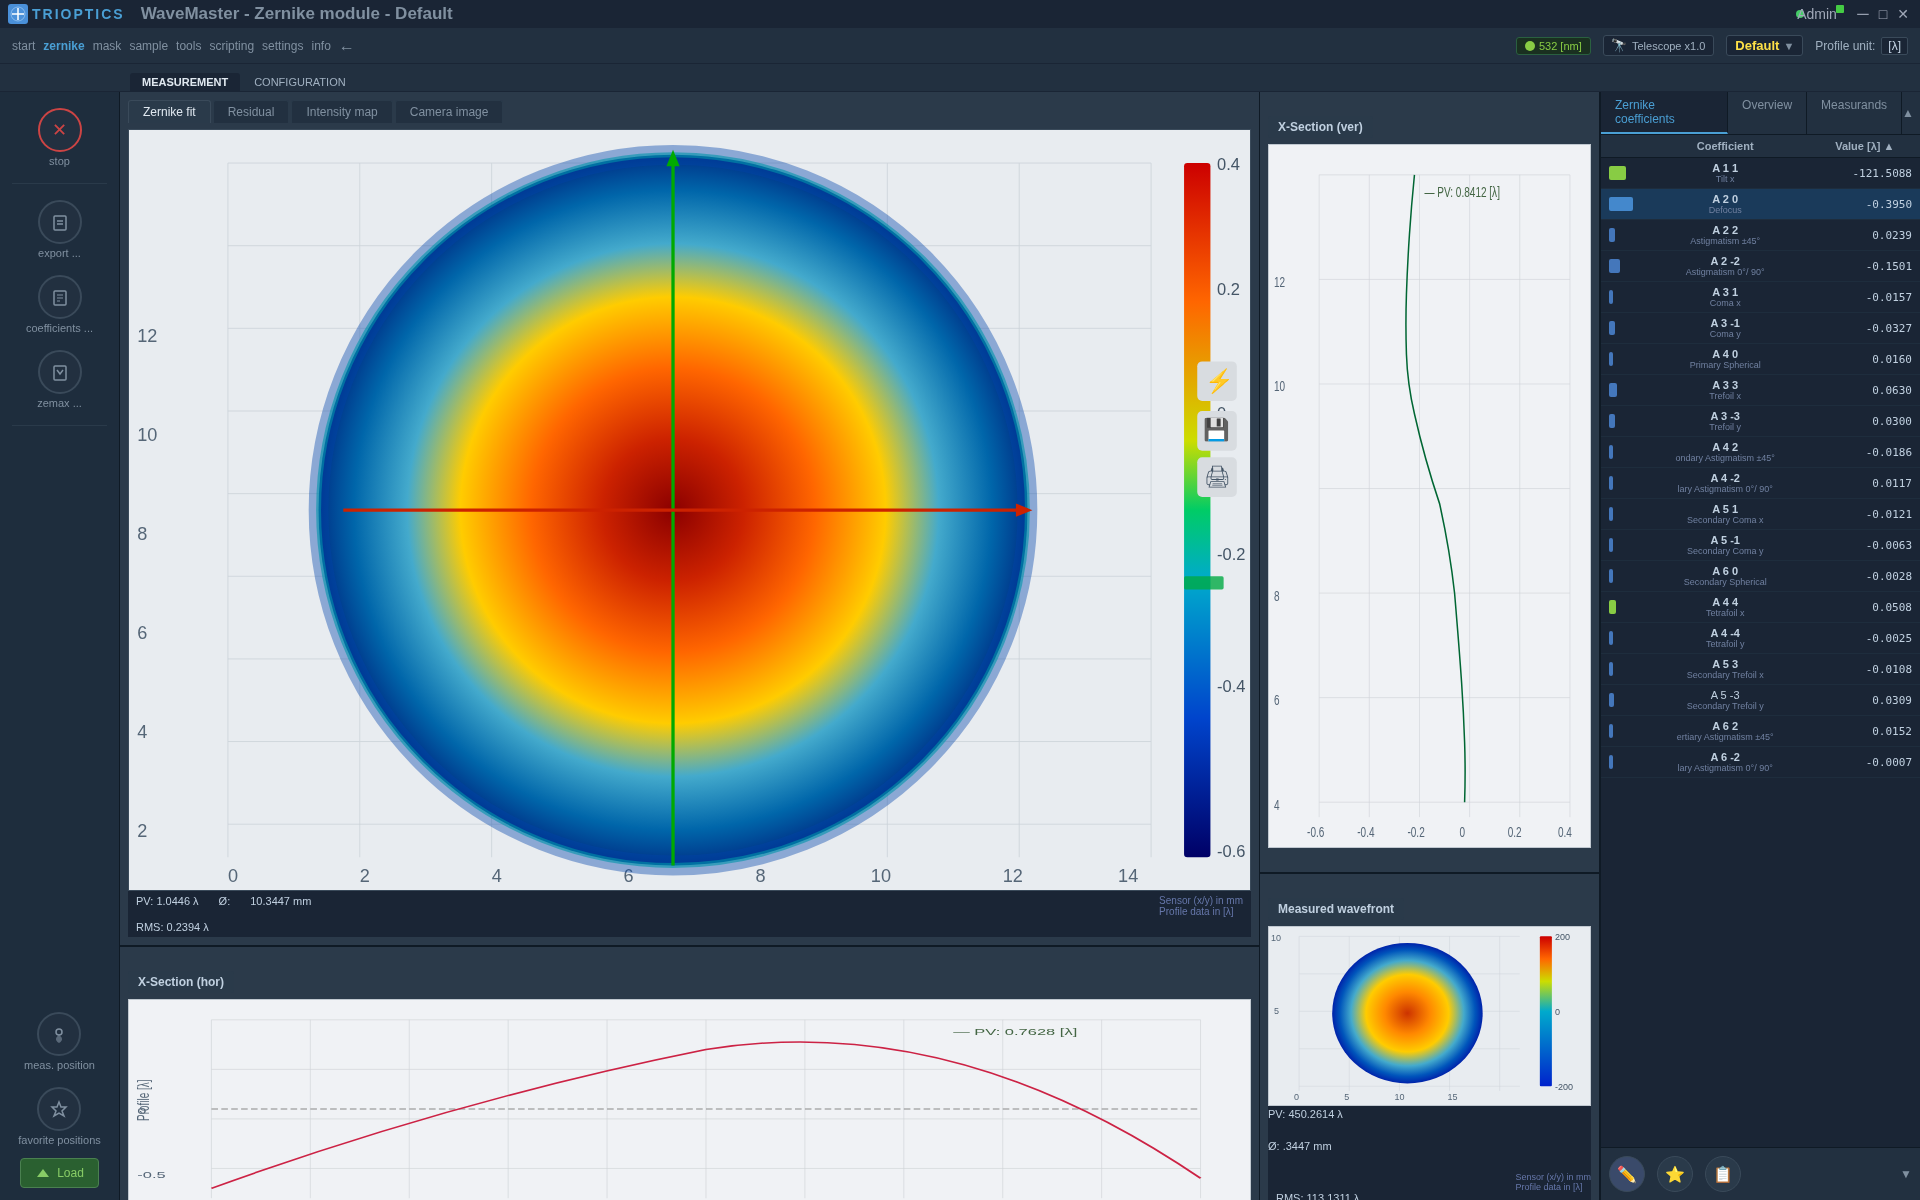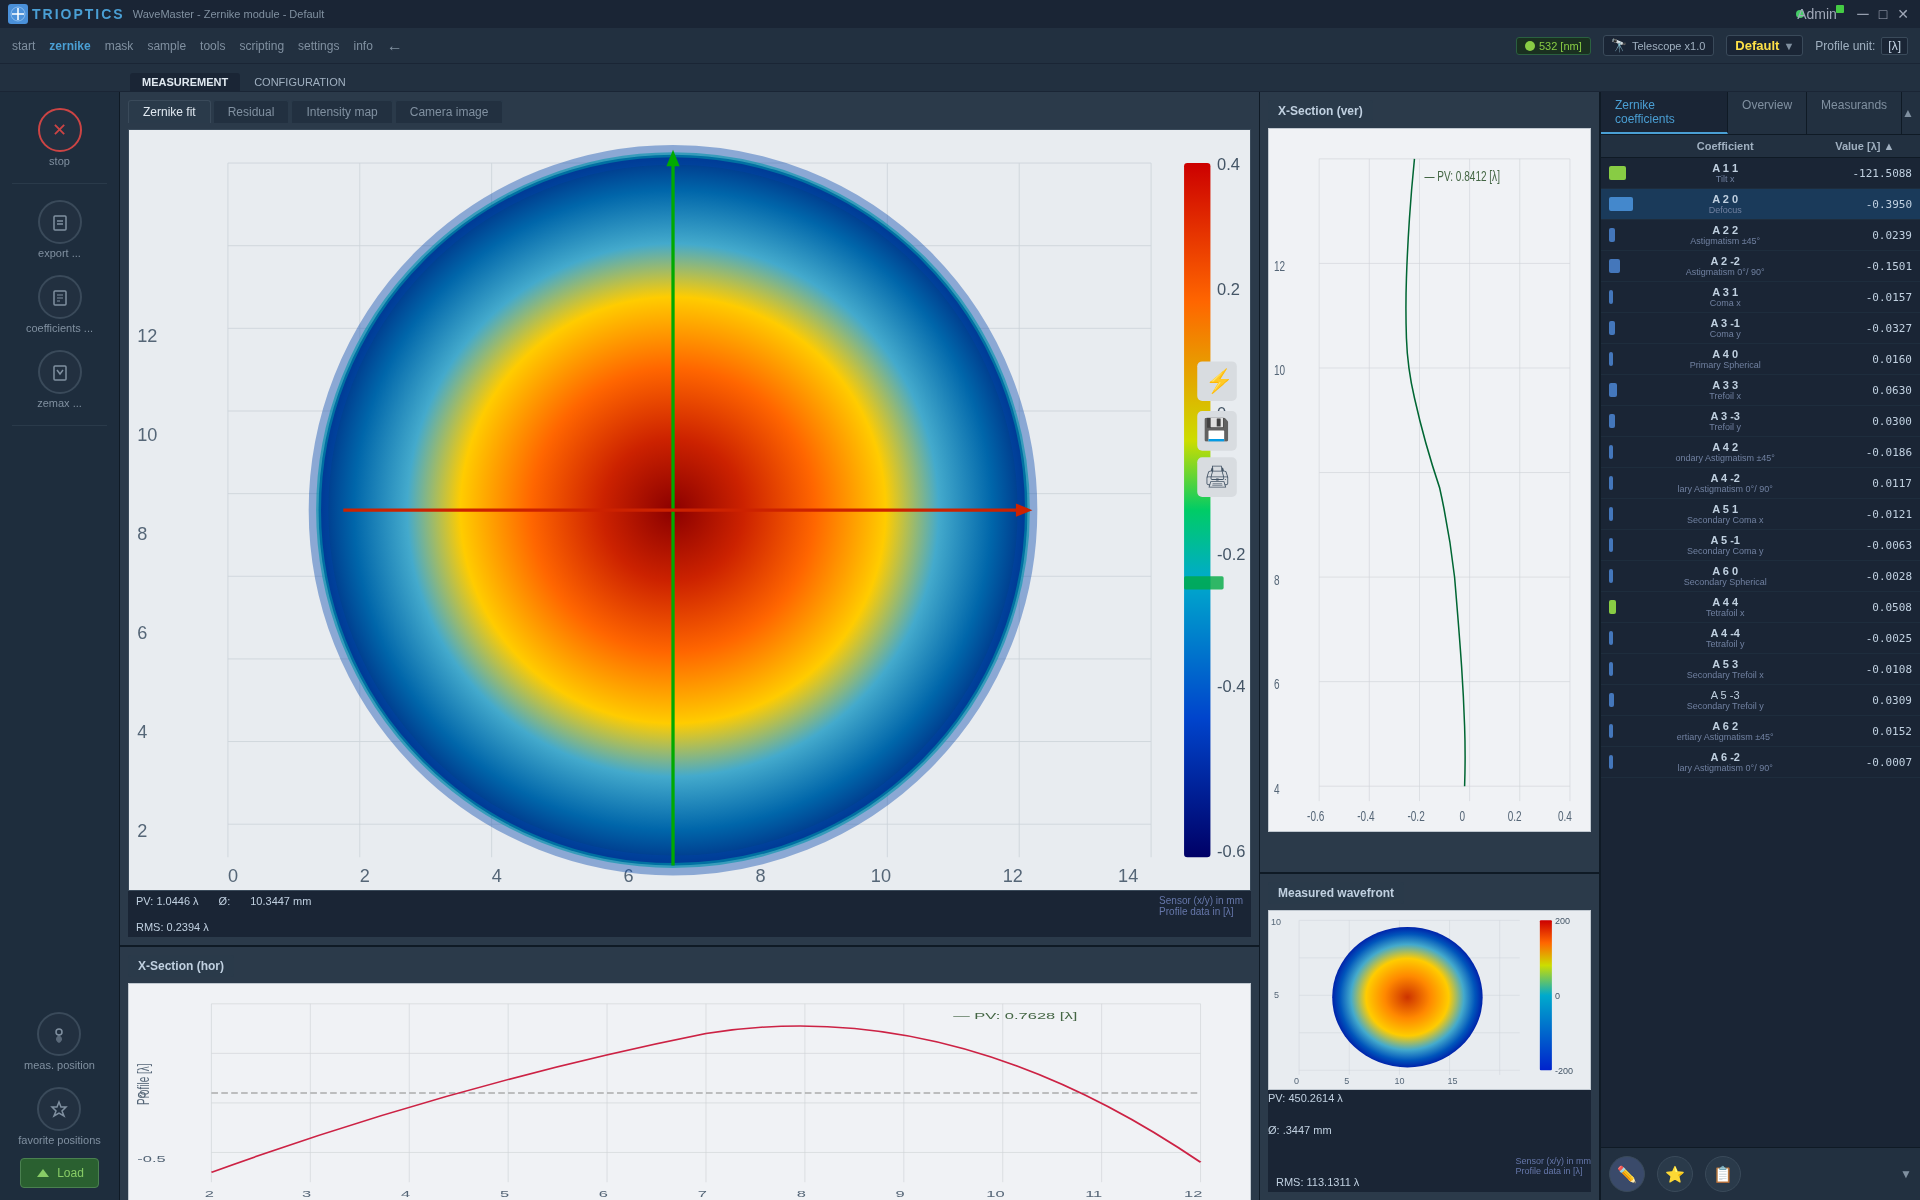--- a/index.html
+++ b/index.html
@@ -8,21 +8,21 @@
     
     #titlebar { display: flex; align-items: center; background: #1a2535; height: 28px; padding: 0 8px; justify-content: space-between; }
     #titlebar-left { display: flex; align-items: center; gap: 8px; }
     #titlebar-logo { display: flex; align-items: center; gap: 4px; }
     #titlebar-logo .logo-icon { width: 20px; height: 20px; background: #4a90d9; border-radius: 3px; display: flex; align-items: center; justify-content: center; font-size: 10px; }
     #titlebar-controls { display: flex; gap: 2px; }
     #titlebar-controls span { width: 18px; height: 18px; display: flex; align-items: center; justify-content: center; cursor: pointer; font-size: 14px; color: #a0a8b8; }
 
     
     #toolbar { background: #223040; height: 36px; display: flex; align-items: center; padding: 0 12px; gap: 4px; border-bottom: 1px solid #1a2535; }
-    #toolbar-nav { display: flex; align-items: center; gap: 14px; flex: 1; }
+    #toolbar-nav { display: flex; align-items: center; gap: 8px; flex: 1; }
     #toolbar-nav span { font-size: 12px; color: #b0bac8; cursor: pointer; }
     #toolbar-right { display: flex; align-items: center; gap: 12px; }
     .wavelength-badge { display: flex; align-items: center; gap: 4px; background: #1a3020; border: 1px solid #2a6040; border-radius: 3px; padding: 2px 8px; }
     .wavelength-dot { width: 10px; height: 10px; background: #88cc44; border-radius: 50%; }
     .wavelength-text { color: #88cc44; font-size: 11px; }
     .telescope-badge { display: flex; align-items: center; gap: 4px; background: #1a2535; border: 1px solid #3a4a5a; border-radius: 3px; padding: 2px 8px; }
     .telescope-text { color: #a0b0c0; font-size: 11px; }
     .default-dropdown { display: flex; align-items: center; gap: 4px; background: #1a2535; border: 1px solid #3a4a5a; border-radius: 3px; padding: 2px 8px; cursor: pointer; }
     .profile-unit { display: flex; align-items: center; gap: 6px; color: #a0b0c0; font-size: 12px; }
     .profile-unit-value { color: #c8d8e8; background: #1a2535; border: 1px solid #3a4a5a; padding: 1px 6px; border-radius: 2px; }
@@ -46,21 +46,21 @@
     .sidebar-divider { width: 80%; height: 1px; background: #2a3a4a; margin: 4px 0; }
     .sidebar-bottom { margin-top: auto; display: flex; flex-direction: column; align-items: center; gap: 8px; }
     .load-btn { display: flex; align-items: center; gap: 6px; background: #2a6030; border: 1px solid #4a8050; border-radius: 4px; padding: 6px 14px; cursor: pointer; font-size: 12px; color: #88cc66; }
 
     
     .plot-tabs { display: flex; gap: 2px; margin-bottom: 6px; }
     .plot-tab { padding: 4px 14px; font-size: 12px; color: #8090a0; cursor: pointer; border-radius: 3px 3px 0 0; background: #223040; border: 1px solid #2a3a4a; border-bottom: none; }
     .plot-tab.active { background: #2a3a4a; color: #e0e8f0; border-color: #3a4a5a; }
 
     
-    .panel-header { background: #2a3a4a; padding: 4px 10px; font-size: 12px; color: #c0d0e0; font-weight: bold; border-radius: 3px; margin-bottom: 6px; display: inline-block; }
+    .panel-header { background: #2a3a4a; padding: 4px 10px; font-size: 12px; color: #c0d0e0; font-weight: bold; border-radius: 3px; margin-bottom: 6px; display: inline-block; margin-top: 16px; }
 
     
     .plot-area { flex: 1; position: relative; background: #f5f5f0; border: 1px solid #3a4a5a; overflow: hidden; }
     .plot-area canvas, .plot-area svg { width: 100%; height: 100%; }
 
     
     .stats-bar { display: flex; gap: 20px; padding: 4px 8px; font-size: 11px; color: #8090a0; background: #1a2535; }
     .stats-bar span { color: #c0d0e0; }
 
     
@@ -93,21 +93,21 @@
   <div id="titlebar-left">
     <div id="titlebar-logo">
       <div class="logo-icon">
         <svg width="16" height="16" viewBox="0 0 16 16">
           <circle cx="8" cy="8" r="7" fill="#4a90d9" stroke="#88bbee" stroke-width="1"></circle>
           <path d="M8,2 L8,14 M2,8 L14,8" stroke="white" stroke-width="1.5"></path>
         </svg>
       </div>
       <span style="font-weight:bold;color:#4a9fd4;font-size:14px;letter-spacing:2px;">TRIOPTICS</span>
     </div>
-    <span style="color:#8090a0;font-size:11px;margin-left:0;">WaveMaster - Zernike module - Default</span>
+    <span style="color:#8090a0;font-size:17px;margin-left:8px;font-weight:bold;">WaveMaster - Zernike module - Default</span>
   </div>
   <div id="titlebar-controls">
     <div class="admin-badge">
       <div class="admin-dot"></div>
       <span>Admin</span>
     </div>
     <div style="width:8px;height:8px;background:#44cc44;border-radius:1px;margin-left:8px;"></div>
     <span style="width:18px;height:18px;display:flex;align-items:center;justify-content:center;cursor:pointer;color:#a0a8b8;font-size:16px;margin-left:8px;">─</span>
     <span style="width:18px;height:18px;display:flex;align-items:center;justify-content:center;cursor:pointer;color:#a0a8b8;font-size:14px;">□</span>
     <span style="width:18px;height:18px;display:flex;align-items:center;justify-content:center;cursor:pointer;color:#a0a8b8;font-size:14px;">✕</span>

